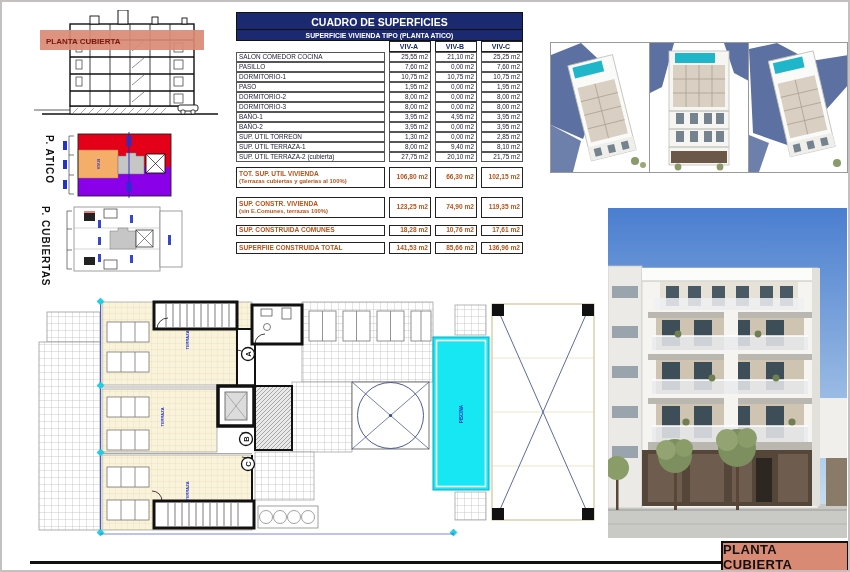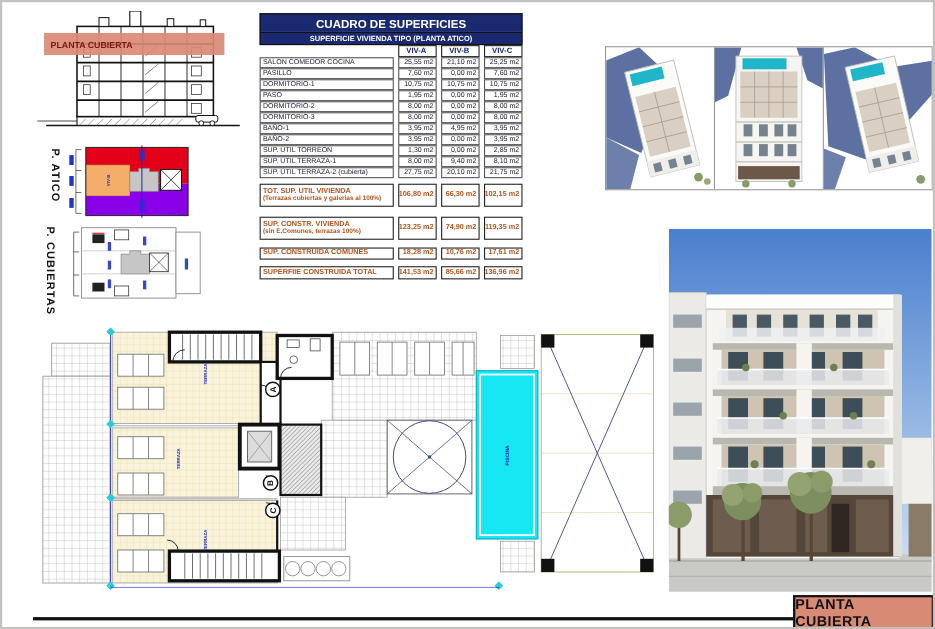--- a/index.html
+++ b/index.html
@@ -4,21 +4,21 @@
 <style>
   html,body{margin:0;padding:0;background:#e8e8e8;}
   .page{
     position:relative;width:850px;height:572px;background:#ffffff;
     border:2px solid #c2c1bf;box-sizing:border-box;overflow:hidden;
     font-family:"Liberation Sans", sans-serif;
   }
   .abs{position:absolute;}
 
   
-  .stable{left:234px;top:10px;width:239px;}
+  .stable{left:234px;top:10px;width:287px;}
   .sthead{background:#1b2a70;color:#fff;text-align:center;font-weight:bold;border:1px solid #111;box-sizing:border-box;}
   .sthead.t1{font-size:10.5px;height:17px;line-height:18px;border-bottom:none;}
   .sthead.t2{font-size:6.8px;height:12px;line-height:12px;}
   .trow{display:flex;height:10px;}
   .tcell{border:1px solid #555;background:#fff;font-size:6.4px;line-height:1.05;display:flex;align-items:center;box-sizing:border-box;color:#20203a;white-space:nowrap;overflow:hidden;}
   .tlab{width:149px;padding-left:2px;}
   .tval{width:42px;margin-left:4px;justify-content:flex-end;padding-right:2px;}
   .colhead .tlab{border:none;background:transparent;}
   .colhead .tval{justify-content:center;font-weight:bold;color:#1b2a70;font-size:7px;border-color:#222;}
   .totrow .tcell{border:1.6px solid #222;color:#b4531b;font-weight:bold;font-size:6.6px;}

